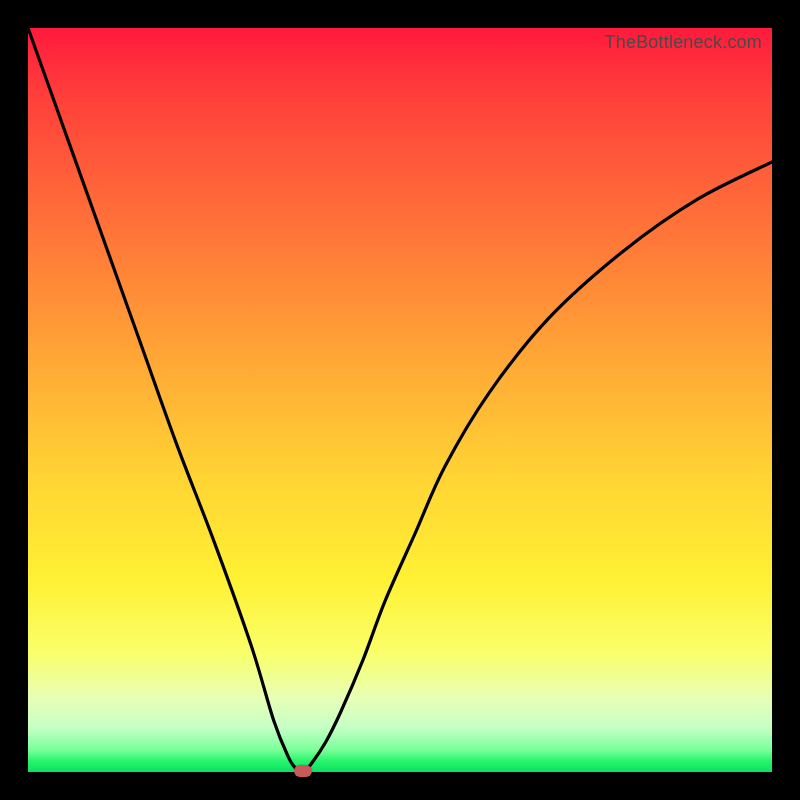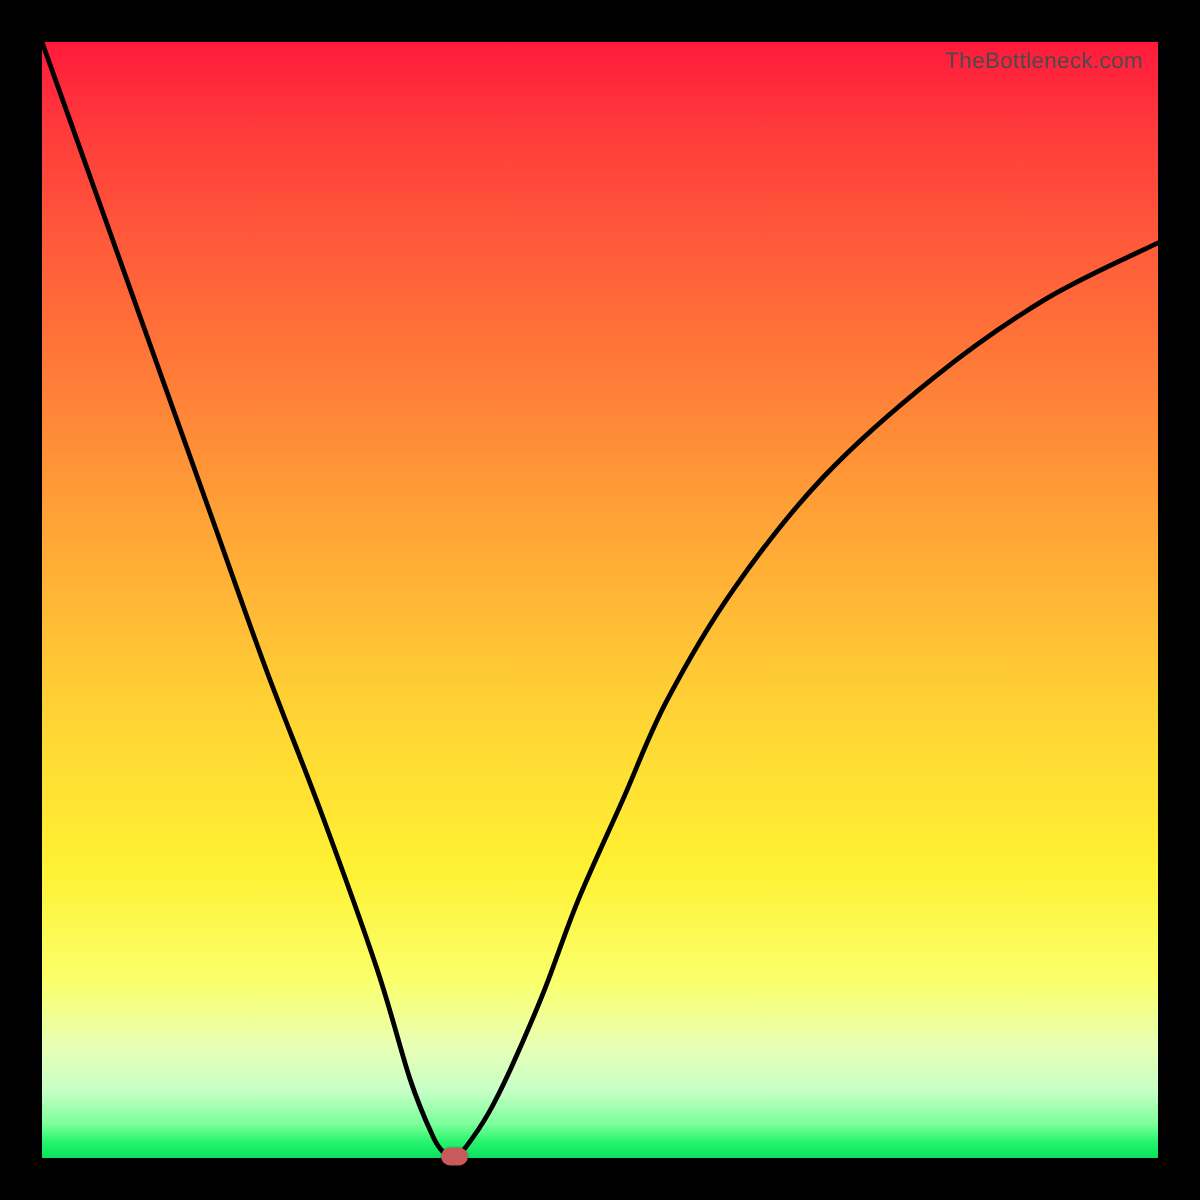--- a/index.html
+++ b/index.html
@@ -37,21 +37,21 @@
       #7bff9a 97%,
       #29f56d 98.5%,
       #0be060 100%
     );
   }
   .watermark {
     position: absolute;
     top: 4px;
     right: 10px;
     color: #4a4a4a;
-    font-size: 15px;
+    font-size: 18px;
     font-weight: 500;
     letter-spacing: 0.2px;
     user-select: none;
   }
   svg.curve {
     position: absolute;
     inset: 0;
     width: 100%;
     height: 100%;
   }

